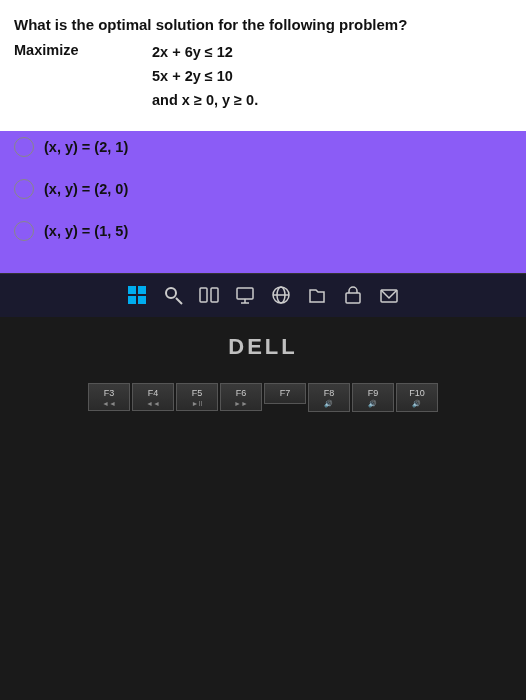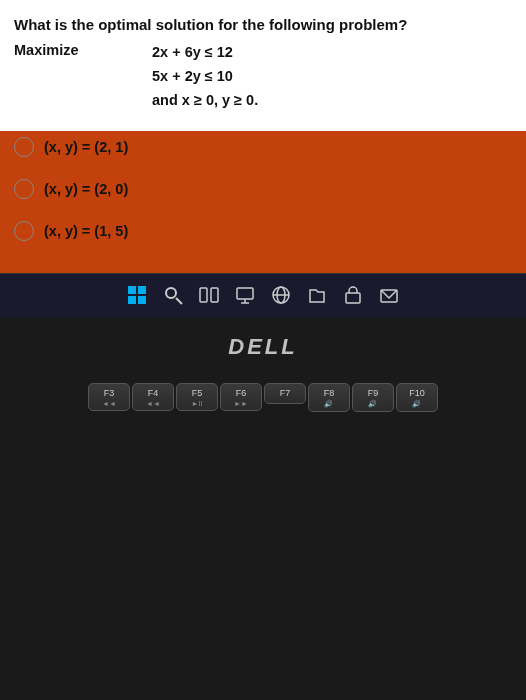--- a/index.html
+++ b/index.html
@@ -41,21 +41,21 @@
     }
 
     .problem-content {
       font-size: 14.5px;
       color: #111;
       line-height: 1.65;
     }
 
     .options-area {
       padding: 6px 14px 10px 14px;
-      background: #c2410c;
+      background: #8b5cf6;
     }
 
     .option-item {
       display: flex;
       align-items: center;
       margin-bottom: 22px;
       cursor: pointer;
     }
 
     .radio-circle {
@@ -107,38 +107,37 @@
       display: flex;
       align-items: center;
       justify-content: center;
     }
 
     .dell-logo {
       font-size: 22px;
       font-weight: bold;
       color: #c0c0c0;
       letter-spacing: 3px;
-      font-style: italic;
     }
 
     
     .keyboard-area {
       flex: 1;
       background: #1a1a1a;
       display: flex;
       align-items: flex-start;
       justify-content: center;
       padding-top: 6px;
       gap: 2px;
     }
 
     .key {
       background: linear-gradient(180deg, #3a3a3a 0%, #2a2a2a 100%);
       border: 1px solid #555;
-      border-radius: 5px;
+      border-radius: 0;
       color: #ccc;
       font-size: 9px;
       text-align: center;
       padding: 4px 6px 3px 6px;
       min-width: 42px;
       cursor: pointer;
       display: flex;
       flex-direction: column;
       align-items: center;
     }

